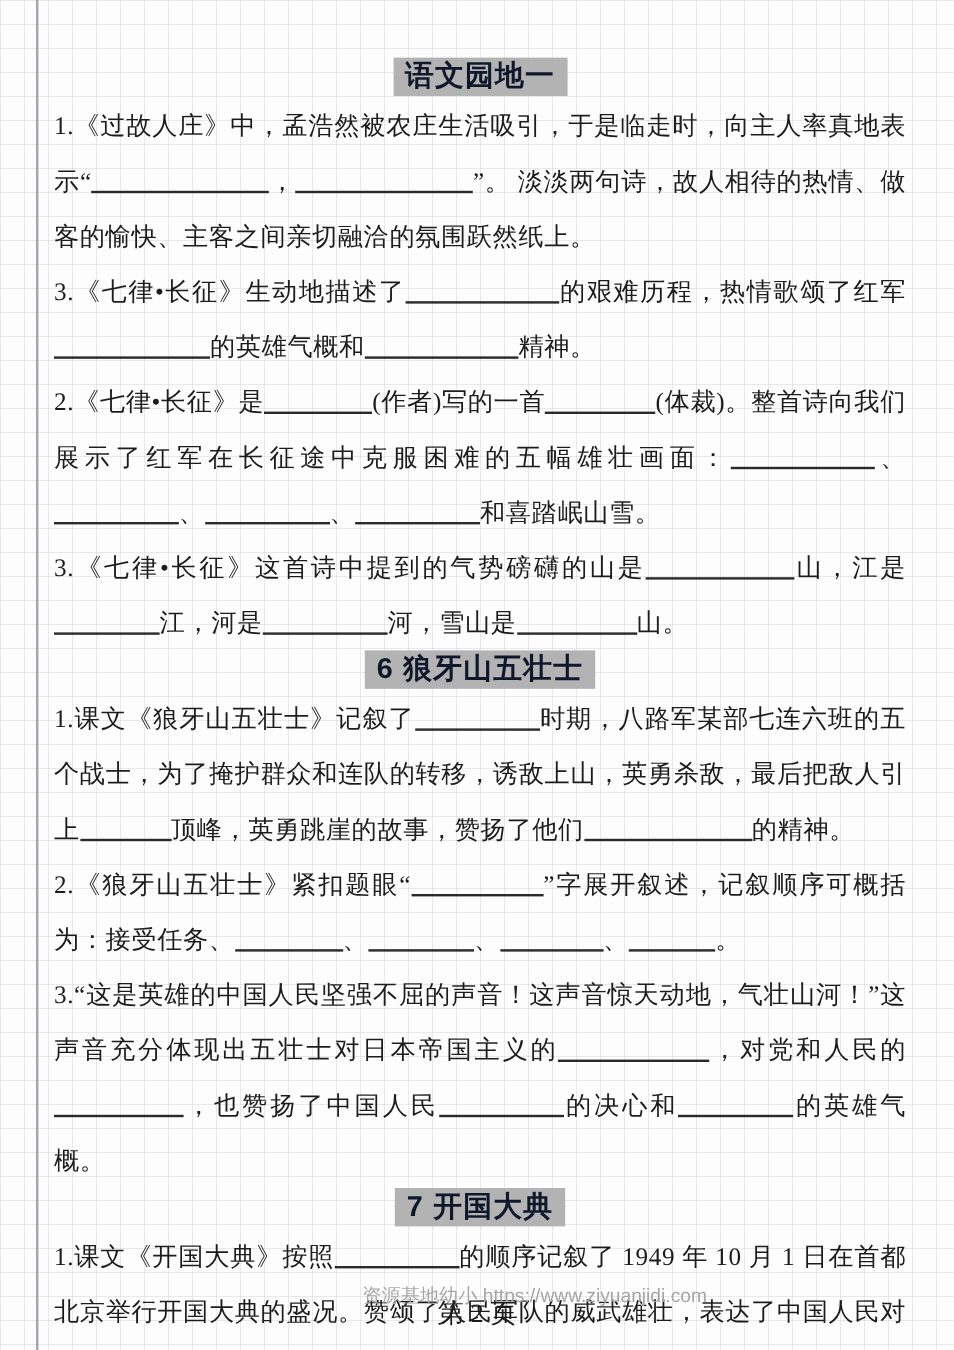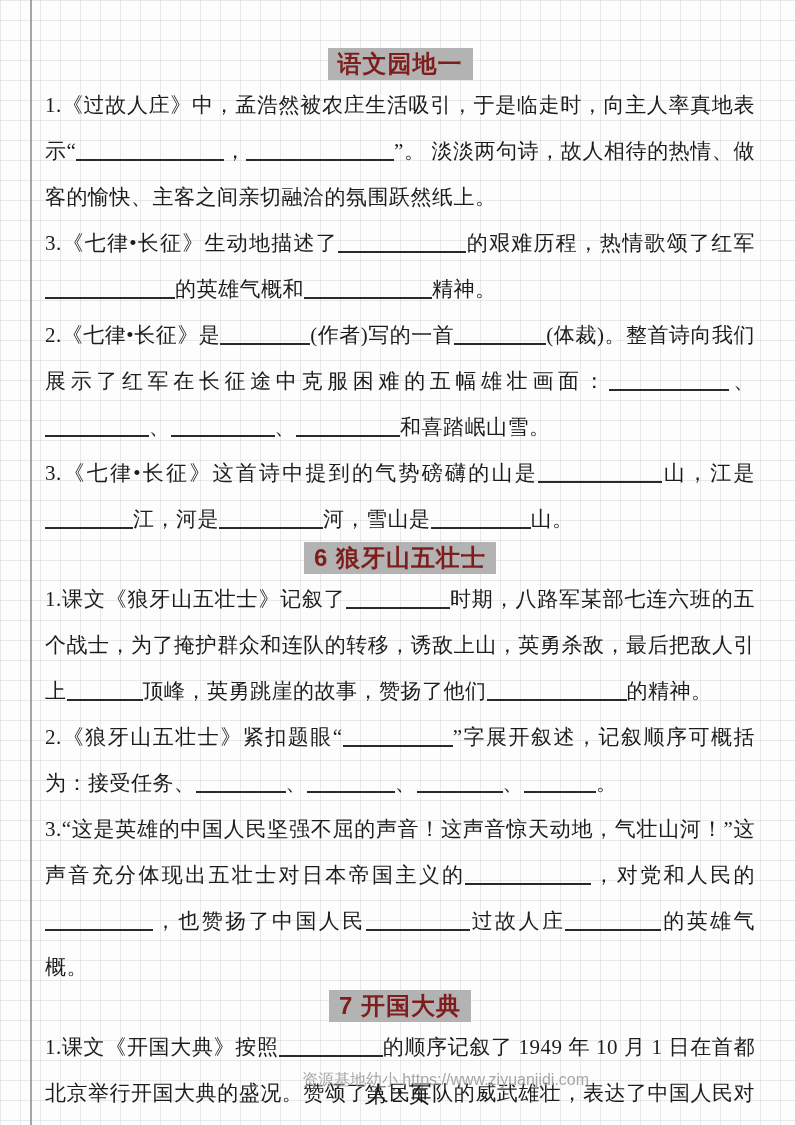--- a/index.html
+++ b/index.html
@@ -22,21 +22,21 @@
     position: absolute; left: 30px; top: 0; bottom: 0;
     width: 2px; background: rgba(95,95,102,0.55);
   }
   .content {
     position: absolute; left: 45px; right: 40px; top: 48px;
   }
   .heading-row { text-align: center; margin: 0; line-height: 34px; height: 34px; }
   .heading {
     display: inline-block;
     background: #b3b3b3;
-    color: #7f1d1d;
+    color: #0f172a;
     font-weight: bold;
     font-size: 24px;
     line-height: 30px;
     padding: 1px 10px;
     font-family: "Liberation Sans", "DejaVu Sans", sans-serif;
     letter-spacing: 1px;
   }
   .para {
     margin: 0;
     font-size: 21px;
@@ -81,21 +81,21 @@
       </section>
       <section>
         <p class="para"><span>3.《七律•长征》生动地描述了</span><span class="blank" style="width: 128px;"></span><span>的艰难历程，热情歌颂了红军</span><span class="blank" style="width: 130px;"></span><span>的英雄气概和</span><span class="blank" style="width: 128px;"></span><span>精神。</span></p>
         <p class="para"><span>2.《七律•长征》是</span><span class="blank" style="width: 90px;"></span><span>(作者)写的一首</span><span class="blank" style="width: 92px;"></span><span>(体裁)。整首诗向我们展示了红军在长征途中克服困难的五幅雄壮画面：</span><span class="blank" style="width: 120px;"></span><span>、</span><span class="blank" style="width: 104px;"></span><span>、</span><span class="blank" style="width: 104px;"></span><span>、</span><span class="blank" style="width: 104px;"></span><span>和喜踏岷山雪。</span></p>
         <p class="para"><span>3.《七律•长征》这首诗中提到的气势磅礴的山是</span><span class="blank" style="width: 124px;"></span><span>山，江是</span><span class="blank" style="width: 88px;"></span><span>江，河是</span><span class="blank" style="width: 104px;"></span><span>河，雪山是</span><span class="blank" style="width: 100px;"></span><span>山。</span></p>
       </section>
       <section>
         <div class="heading-row"><span class="heading">6 狼牙山五壮士</span></div>
         <p class="para"><span>1.课文《狼牙山五壮士》记叙了</span><span class="blank" style="width: 104px;"></span><span>时期，八路军某部七连六班的五个战士，为了掩护群众和连队的转移，诱敌上山，英勇杀敌，最后把敌人引上</span><span class="blank" style="width: 76px;"></span><span>顶峰，英勇跳崖的故事，赞扬了他们</span><span class="blank" style="width: 140px;"></span><span>的精神。</span></p>
         <p class="para"><span>2.《狼牙山五壮士》紧扣题眼“</span><span class="blank" style="width: 110px;"></span><span>”字展开叙述，记叙顺序可概括为：接受任务、</span><span class="blank" style="width: 90px;"></span><span>、</span><span class="blank" style="width: 88px;"></span><span>、</span><span class="blank" style="width: 86px;"></span><span>、</span><span class="blank" style="width: 72px;"></span><span>。</span></p>
-        <p class="para"><span>3.“这是英雄的中国人民坚强不屈的声音！这声音惊天动地，气壮山河！”这声音充分体现出五壮士对日本帝国主义的</span><span class="blank" style="width: 126px;"></span><span>，对党和人民的</span><span class="blank" style="width: 108px;"></span><span>，也赞扬了中国人民</span><span class="blank" style="width: 104px;"></span><span>过故人庄</span><span class="blank" style="width: 96px;"></span><span>的英雄气概。</span></p>
+        <p class="para"><span>3.“这是英雄的中国人民坚强不屈的声音！这声音惊天动地，气壮山河！”这声音充分体现出五壮士对日本帝国主义的</span><span class="blank" style="width: 126px;"></span><span>，对党和人民的</span><span class="blank" style="width: 108px;"></span><span>，也赞扬了中国人民</span><span class="blank" style="width: 104px;"></span><span>的决心和</span><span class="blank" style="width: 96px;"></span><span>的英雄气概。</span></p>
       </section>
       <section>
         <div class="heading-row"><span class="heading">7 开国大典</span></div>
         <p class="para"><span>1.课文《开国大典》按照</span><span class="blank" style="width: 104px;"></span><span>的顺序记叙了 1949 年 10 月 1 日在首都北京举行开国大典的盛况。赞颂了人民军队的威武雄壮，表达了中国人民对中华人民共和国诞生</span><span class="blank" style="width: 144px;"></span><span>的心情。</span></p>
       </section>
     </main>
 
   <footer class="footer">
     <div class="watermark">资源基地幼小 https://www.ziyuanjidi.com</div>
     <div class="page-number">第 2 页</div>

